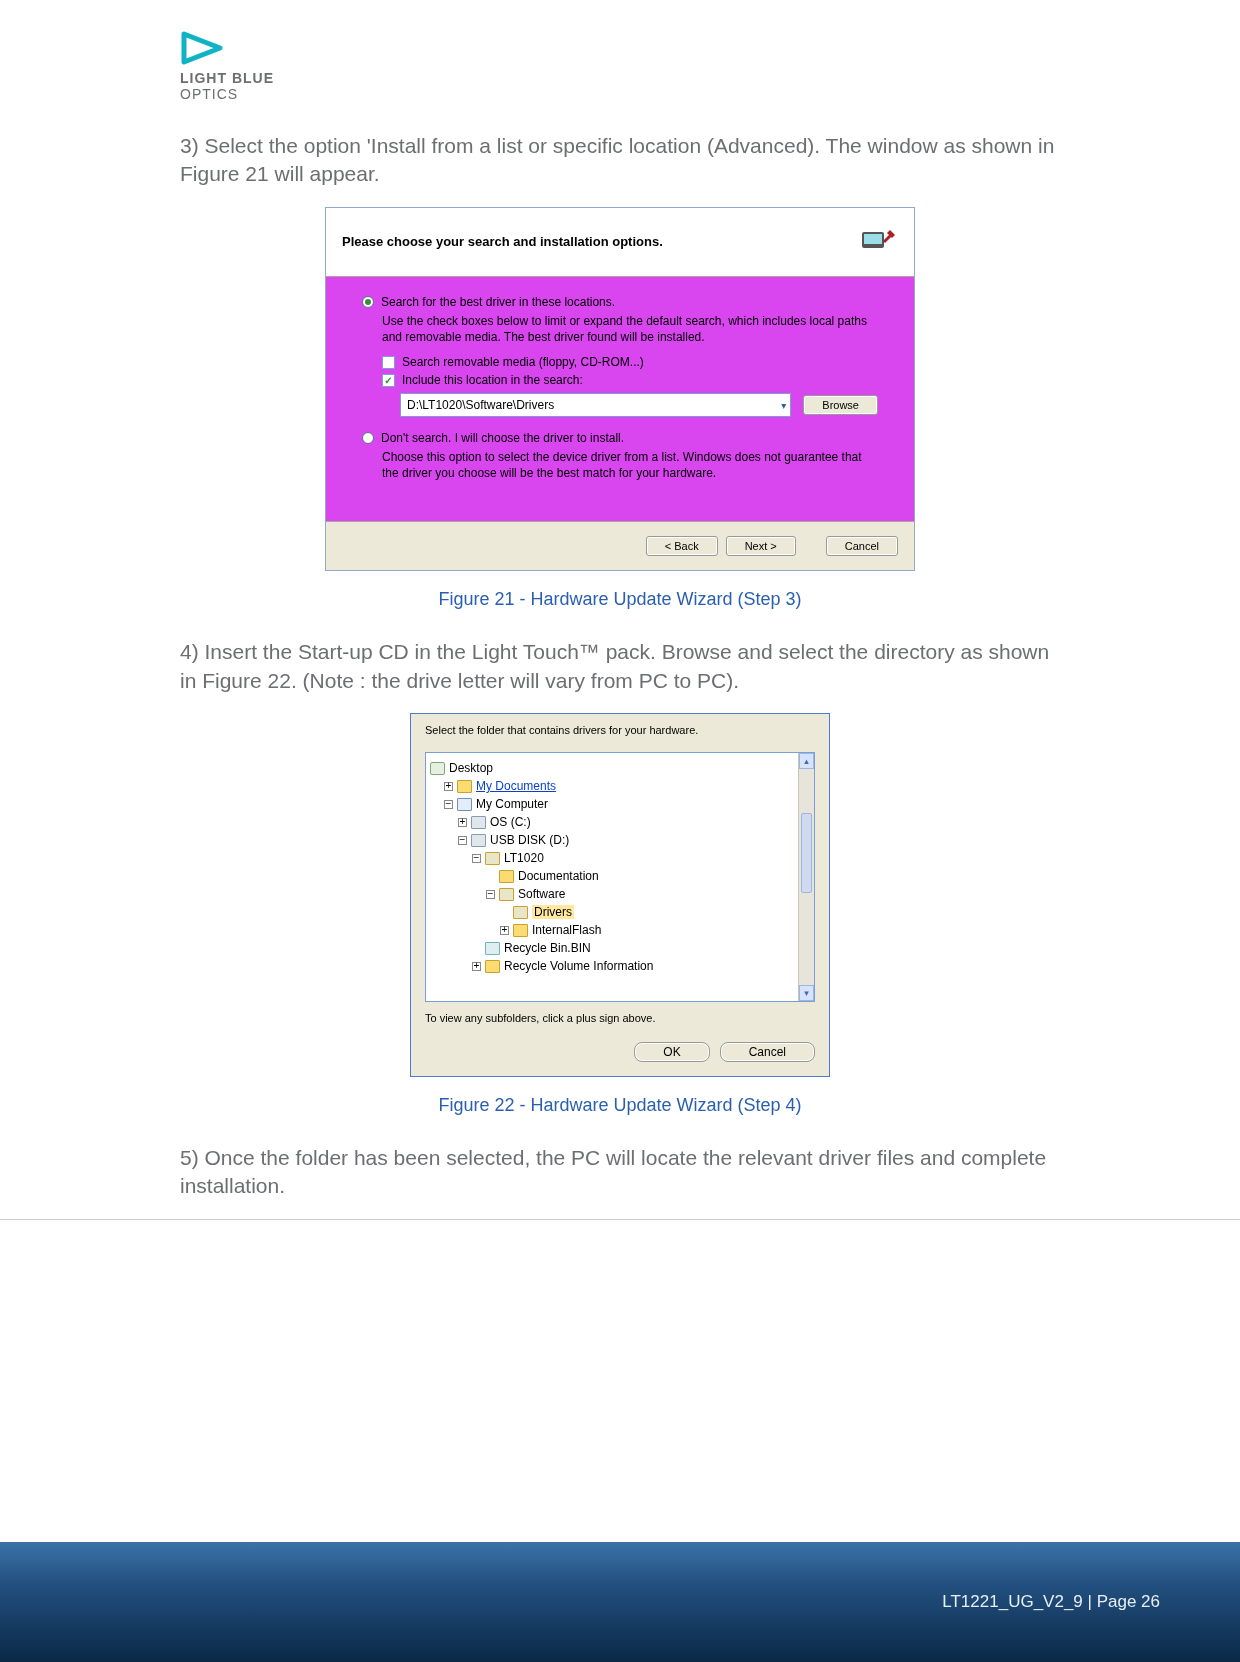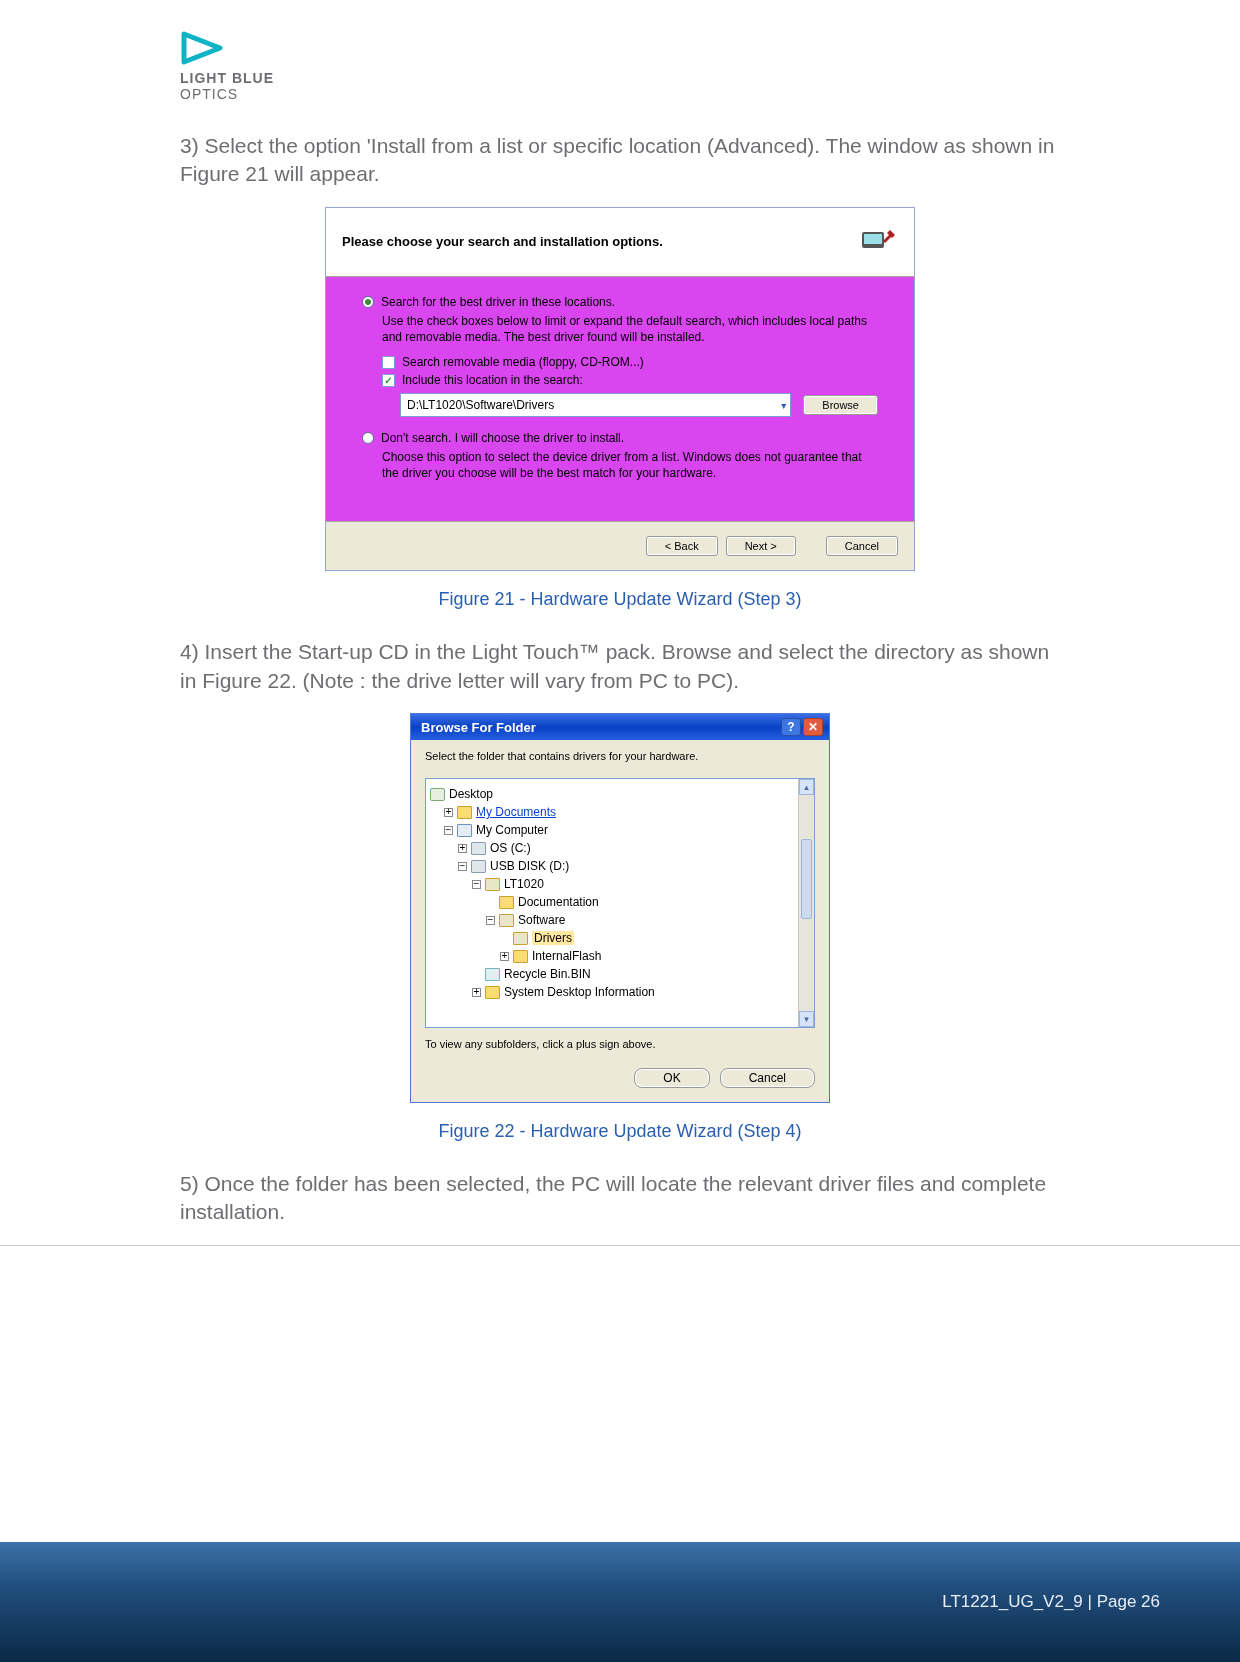--- a/index.html
+++ b/index.html
@@ -261,27 +261,20 @@
         <span style="width:14px;"></span>
         <button class="xp-btn">Cancel</button>
       </div>
     </div>
 
     <div class="caption">Figure 21 - Hardware Update Wizard (Step 3)</div>
 
     <p class="body-text">4) Insert the Start-up CD in the Light Touch™ pack. Browse and select the directory as shown in Figure 22. (Note : the drive letter will vary from PC to PC).</p>
 
     <div class="fig22">
-      <div class="bf-titlebar">
-        <span>Browse For Folder</span>
-        <span class="win-btns">
-          <span class="win-btn win-help">?</span>
-          <span class="win-btn win-close">✕</span>
-        </span>
-      </div>
       <div class="bf-body">
         <div class="bf-msg">Select the folder that contains drivers for your hardware.</div>
         <div class="tree">
           <div class="tree-scroll">
             <div class="up">▴</div>
             <div class="thumb"></div>
             <div class="down">▾</div>
           </div>
 
           <div class="tnode ind1">
@@ -334,21 +327,21 @@
             <span class="tlabel">InternalFlash</span>
           </div>
           <div class="tnode ind4">
             <span style="width:9px;"></span>
             <span class="ticon bin"></span>
             <span class="tlabel">Recycle Bin.BIN</span>
           </div>
           <div class="tnode ind4">
             <span class="plusminus">+</span>
             <span class="ticon folder-y"></span>
-            <span class="tlabel">System Desktop Information</span>
+            <span class="tlabel">Recycle Volume Information</span>
           </div>
         </div>
         <div class="bf-note">To view any subfolders, click a plus sign above.</div>
       </div>
       <div class="bf-footer">
         <button class="xp-btn2">OK</button>
         <button class="xp-btn2">Cancel</button>
       </div>
     </div>
 

